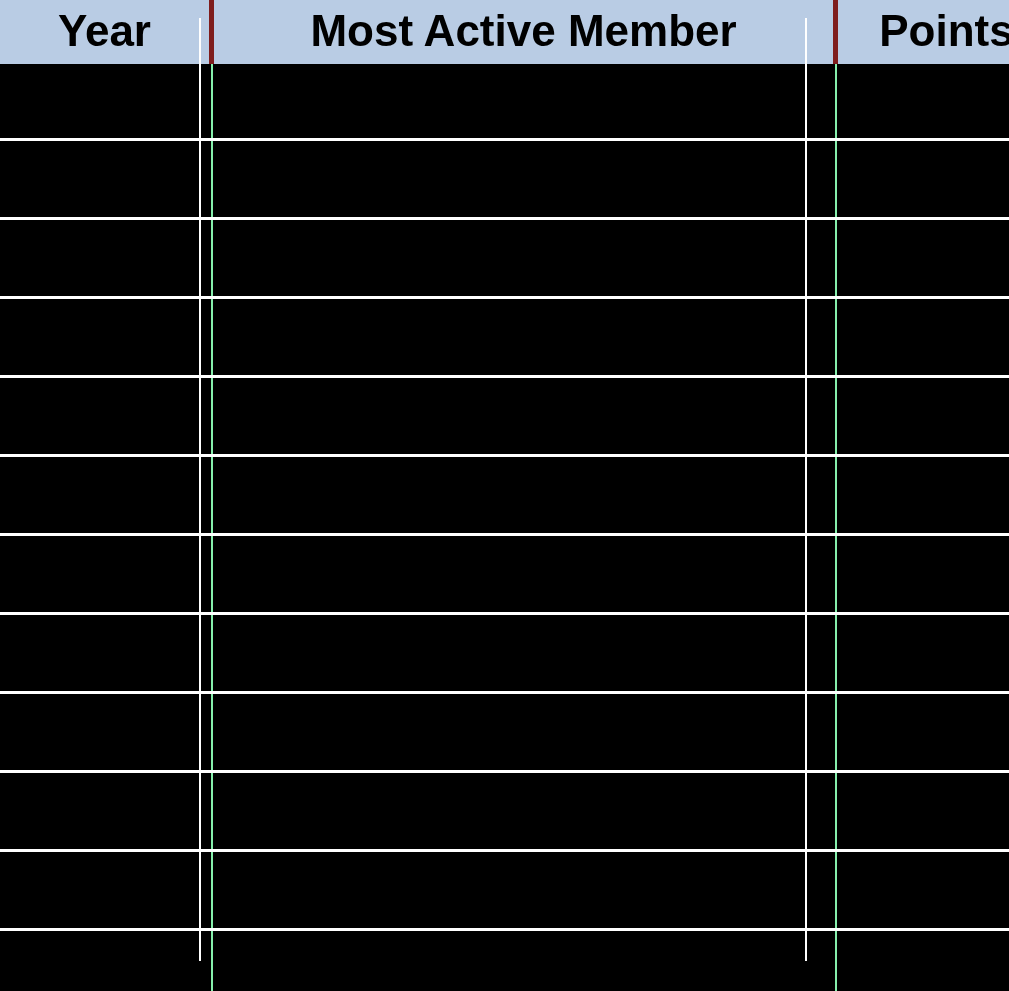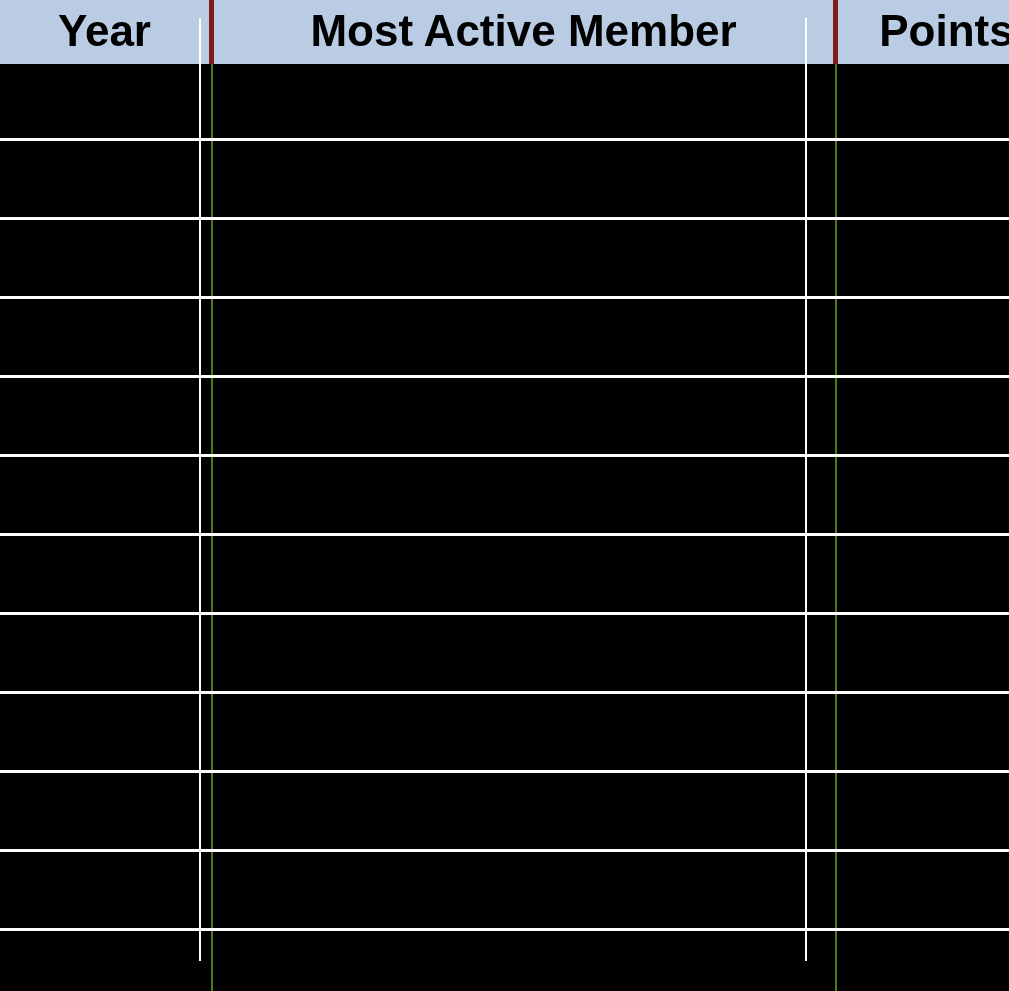--- a/index.html
+++ b/index.html
@@ -10,21 +10,21 @@
   body {
     width: 1009px;
     height: 991px;
     overflow: hidden;
     font-family: "Liberation Sans", sans-serif;
   }
   .page {
     position: relative;
     width: 1009px;
     height: 991px;
-    background: #4d7c0f;
+    background: #86efac;
   }
   table.data-table {
     border-collapse: collapse;
     width: 1009px;
     table-layout: fixed;
   }
   table.data-table th {
     background: #b9cce4;
     color: #000000;
     font-family: "Liberation Sans", sans-serif;

